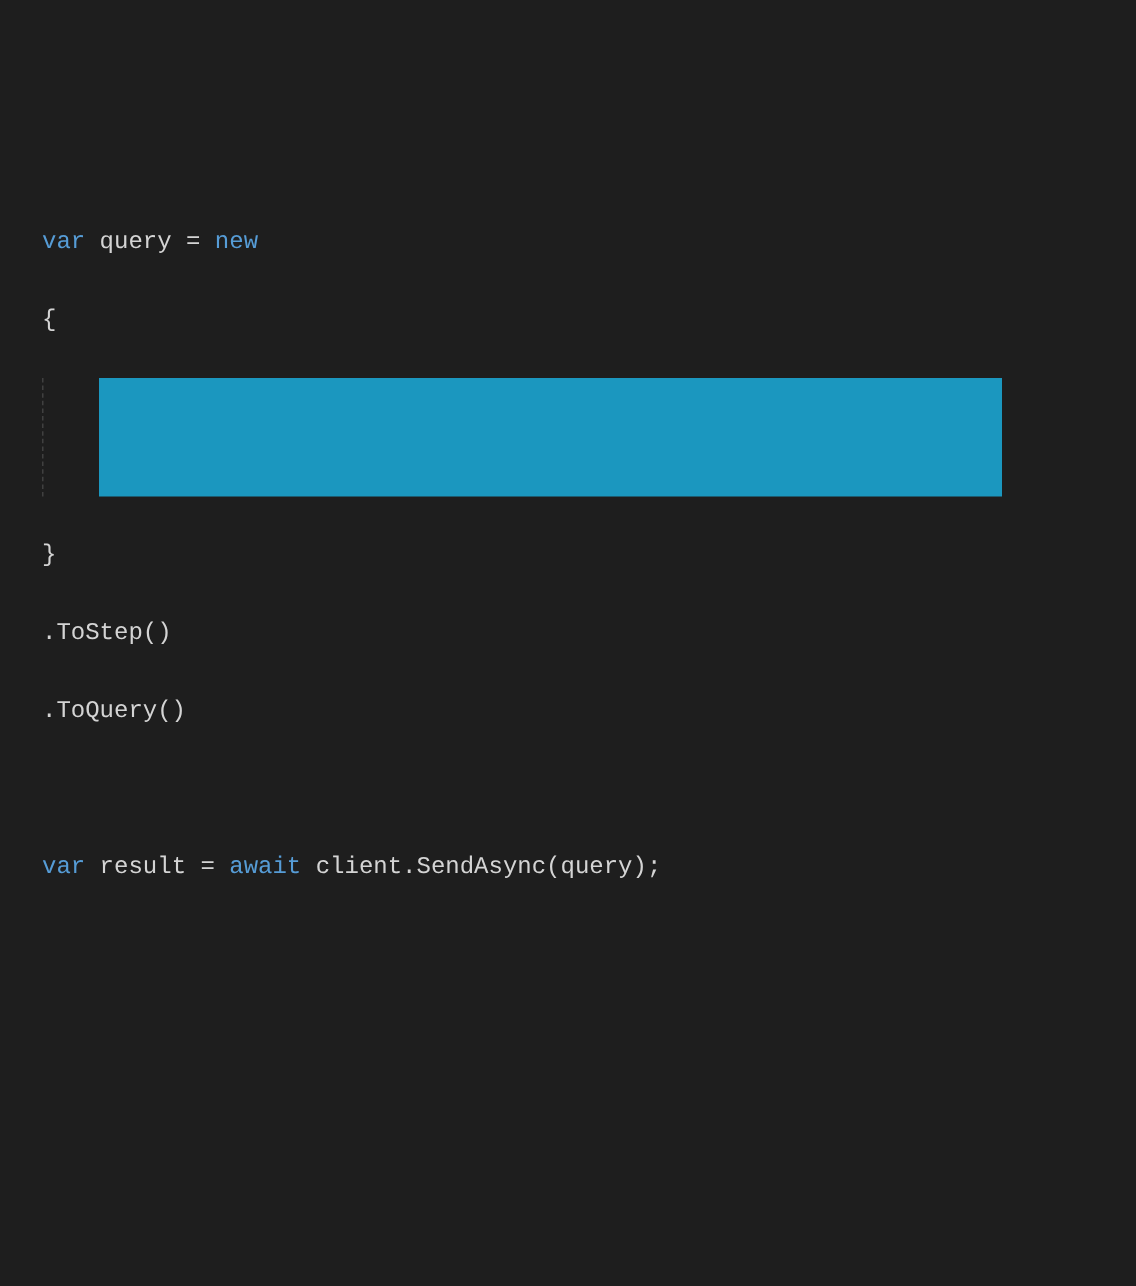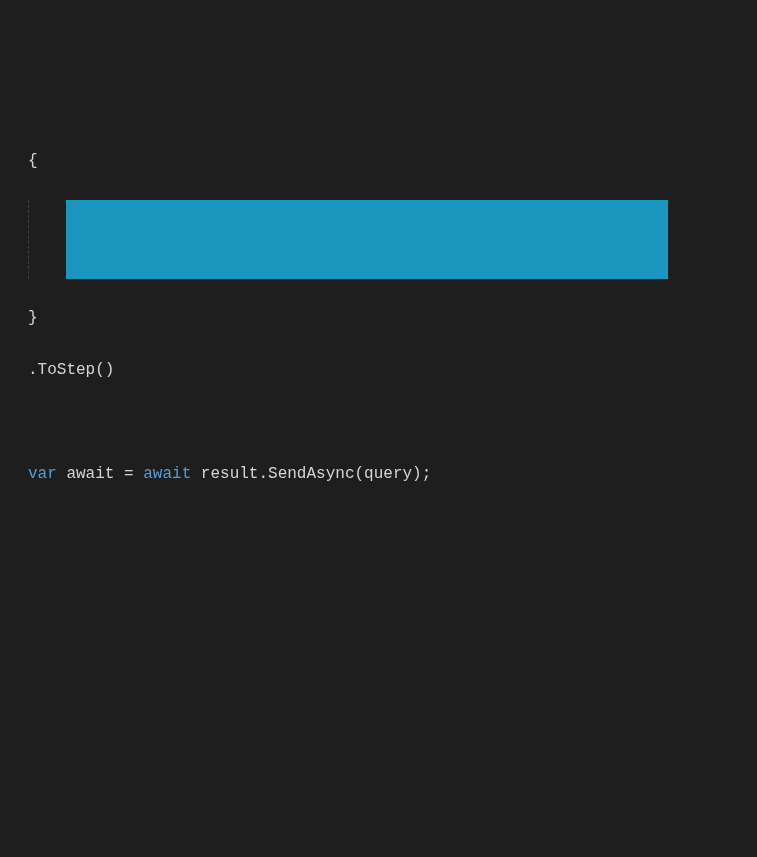--- a/index.html
+++ b/index.html
@@ -36,26 +36,28 @@
     height: 26px;
     vertical-align: top;
   }
 </style>
 </head>
 <body>
 
 
 
 <div>
+<span class="line"><span class="kw">var</span><span> query = </span><span class="kw">new</span><span> </span><span class="redact" style="95px"></span></span>
 <span class="line"><span>{</span></span>
 <span class="line" style="height:79px"><span class="guide" style="height:79px;width:38px"></span><span class="redact-tall" style="width:602px;height:79px"></span></span>
 <span class="line"><span>}</span></span>
 <span class="line"><span>.ToStep()</span></span>
+<span class="line"><span>.ToQuery()</span></span>
 <span class="line"> </span>
-<span class="line"><span class="kw">var</span><span> await = </span><span class="kw">await</span><span> result.SendAsync(query);</span></span>
+<span class="line"><span class="kw">var</span><span> result = </span><span class="kw">await</span><span> client.SendAsync(query);</span></span>
 <span class="line"> </span>
 <span class="line"> </span>
 
 
 
 
 
 
 
 

